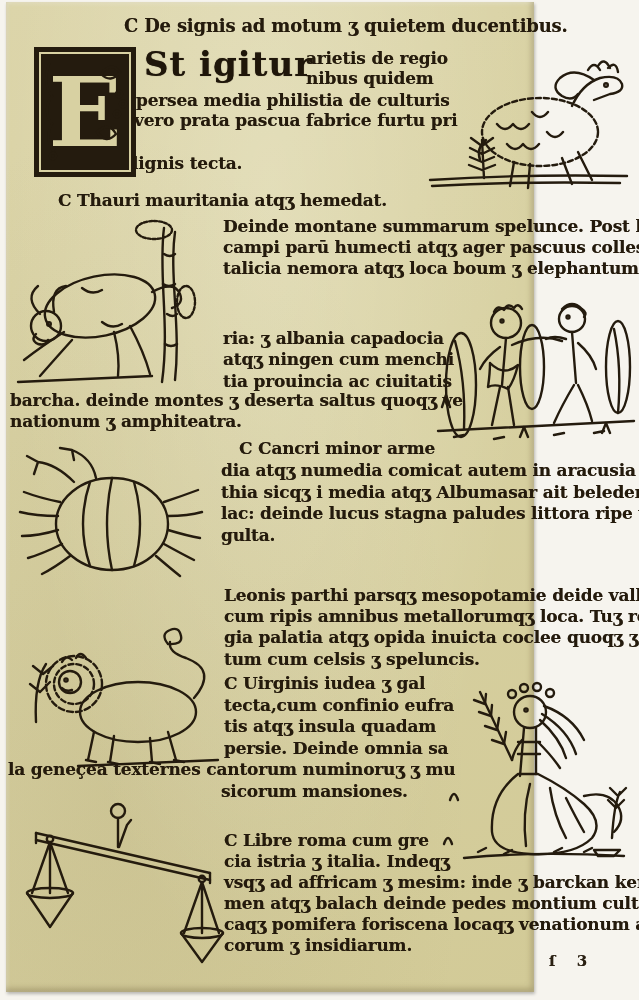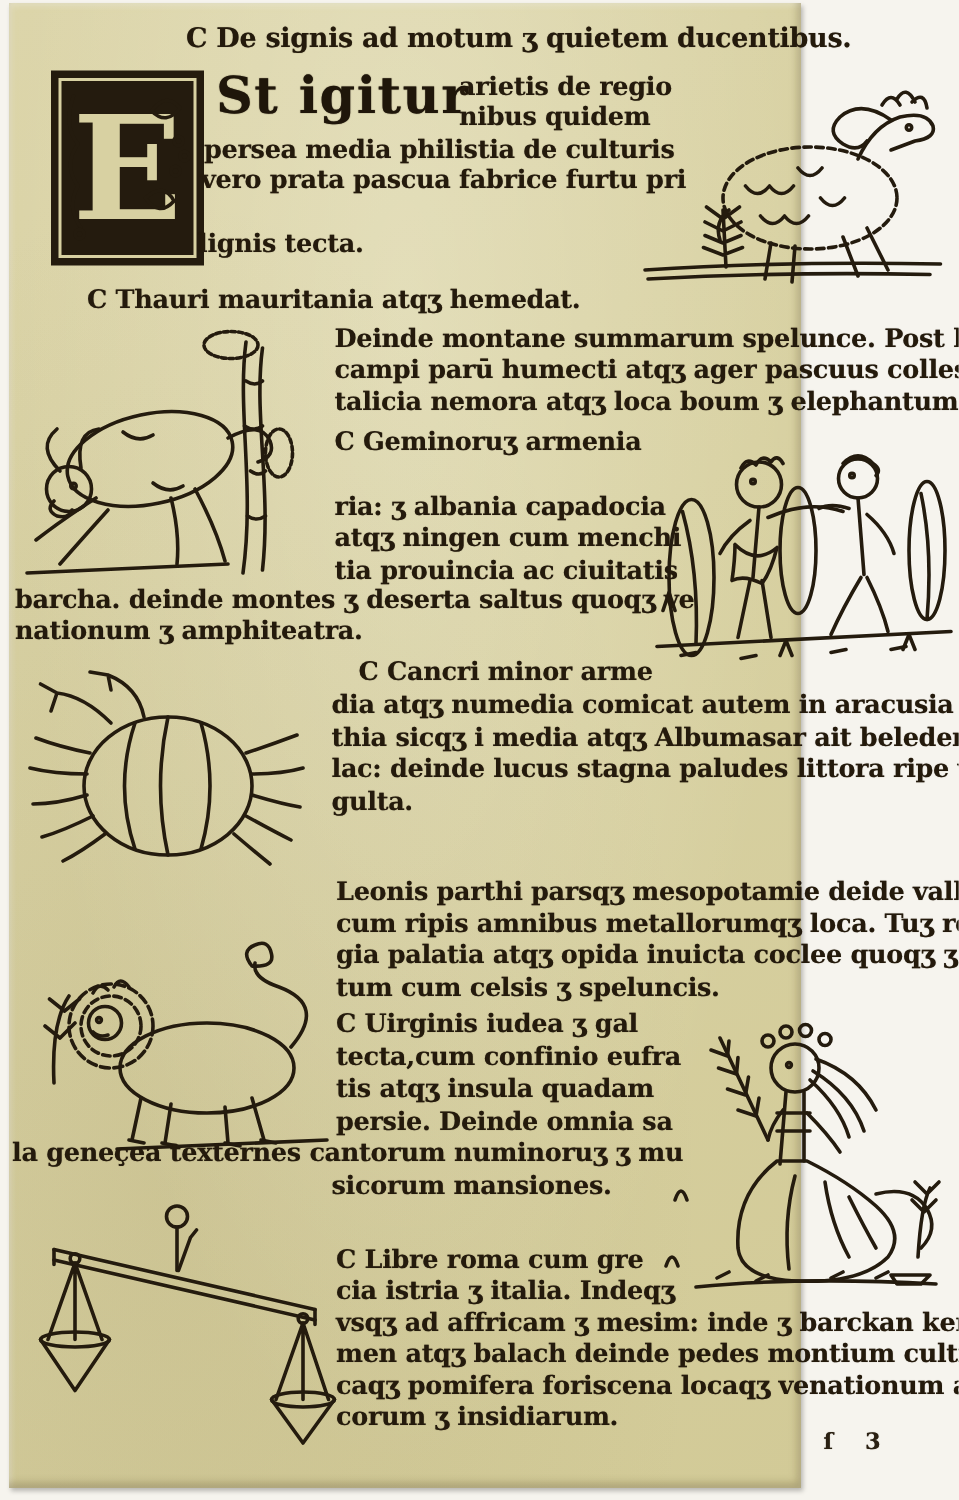--- a/index.html
+++ b/index.html
@@ -100,21 +100,20 @@
       <path d="M118 112 Q132 138 138 160 M102 118 Q108 142 106 162"></path>
       <path d="M140 78 q22 -12 28 2 q4 10 -8 14"></path>
       <path d="M6 168 L140 162" stroke-width="2"></path>
     </svg>
   </div>
 
   <div class="tl" style="left:217px;top:214px;">Deinde montane summarum spelunce. Post hec</div>
   <div class="tl" style="left:217px;top:235px;">campi parū humecti atqʒ ager pascuus colles hor</div>
   <div class="tl" style="left:217px;top:256px;">talicia nemora atqʒ loca boum ʒ elephantum.</div>
 
-  <div class="tl" style="left:217px;top:283px;">C Geminoruʒ armenia</div>
   <div class="tl" style="left:217px;top:347px;">atqʒ ningen cum menchi</div>
   <div class="tl" style="left:217px;top:326px;">ria: ʒ albania capadocia</div>
   <div class="tl" style="left:217px;top:369px;">tia prouincia ac ciuitatis</div>
 
   <div class="woodcut" style="left:428px;top:283px;">
     <svg width="205" height="160" viewBox="0 0 205 160">
       <path d="M4 146 L200 136" stroke-width="3"></path>
       <path d="M20 152 l10 -2 M60 154 l10 -2 M120 150 l10 -2 M160 148 l10 -2" stroke-width="2"></path>
       <ellipse cx="27" cy="100" rx="15" ry="52"></ellipse>
       <path d="M21 56 q11 40 9 88" stroke-width="1.5"></path>

